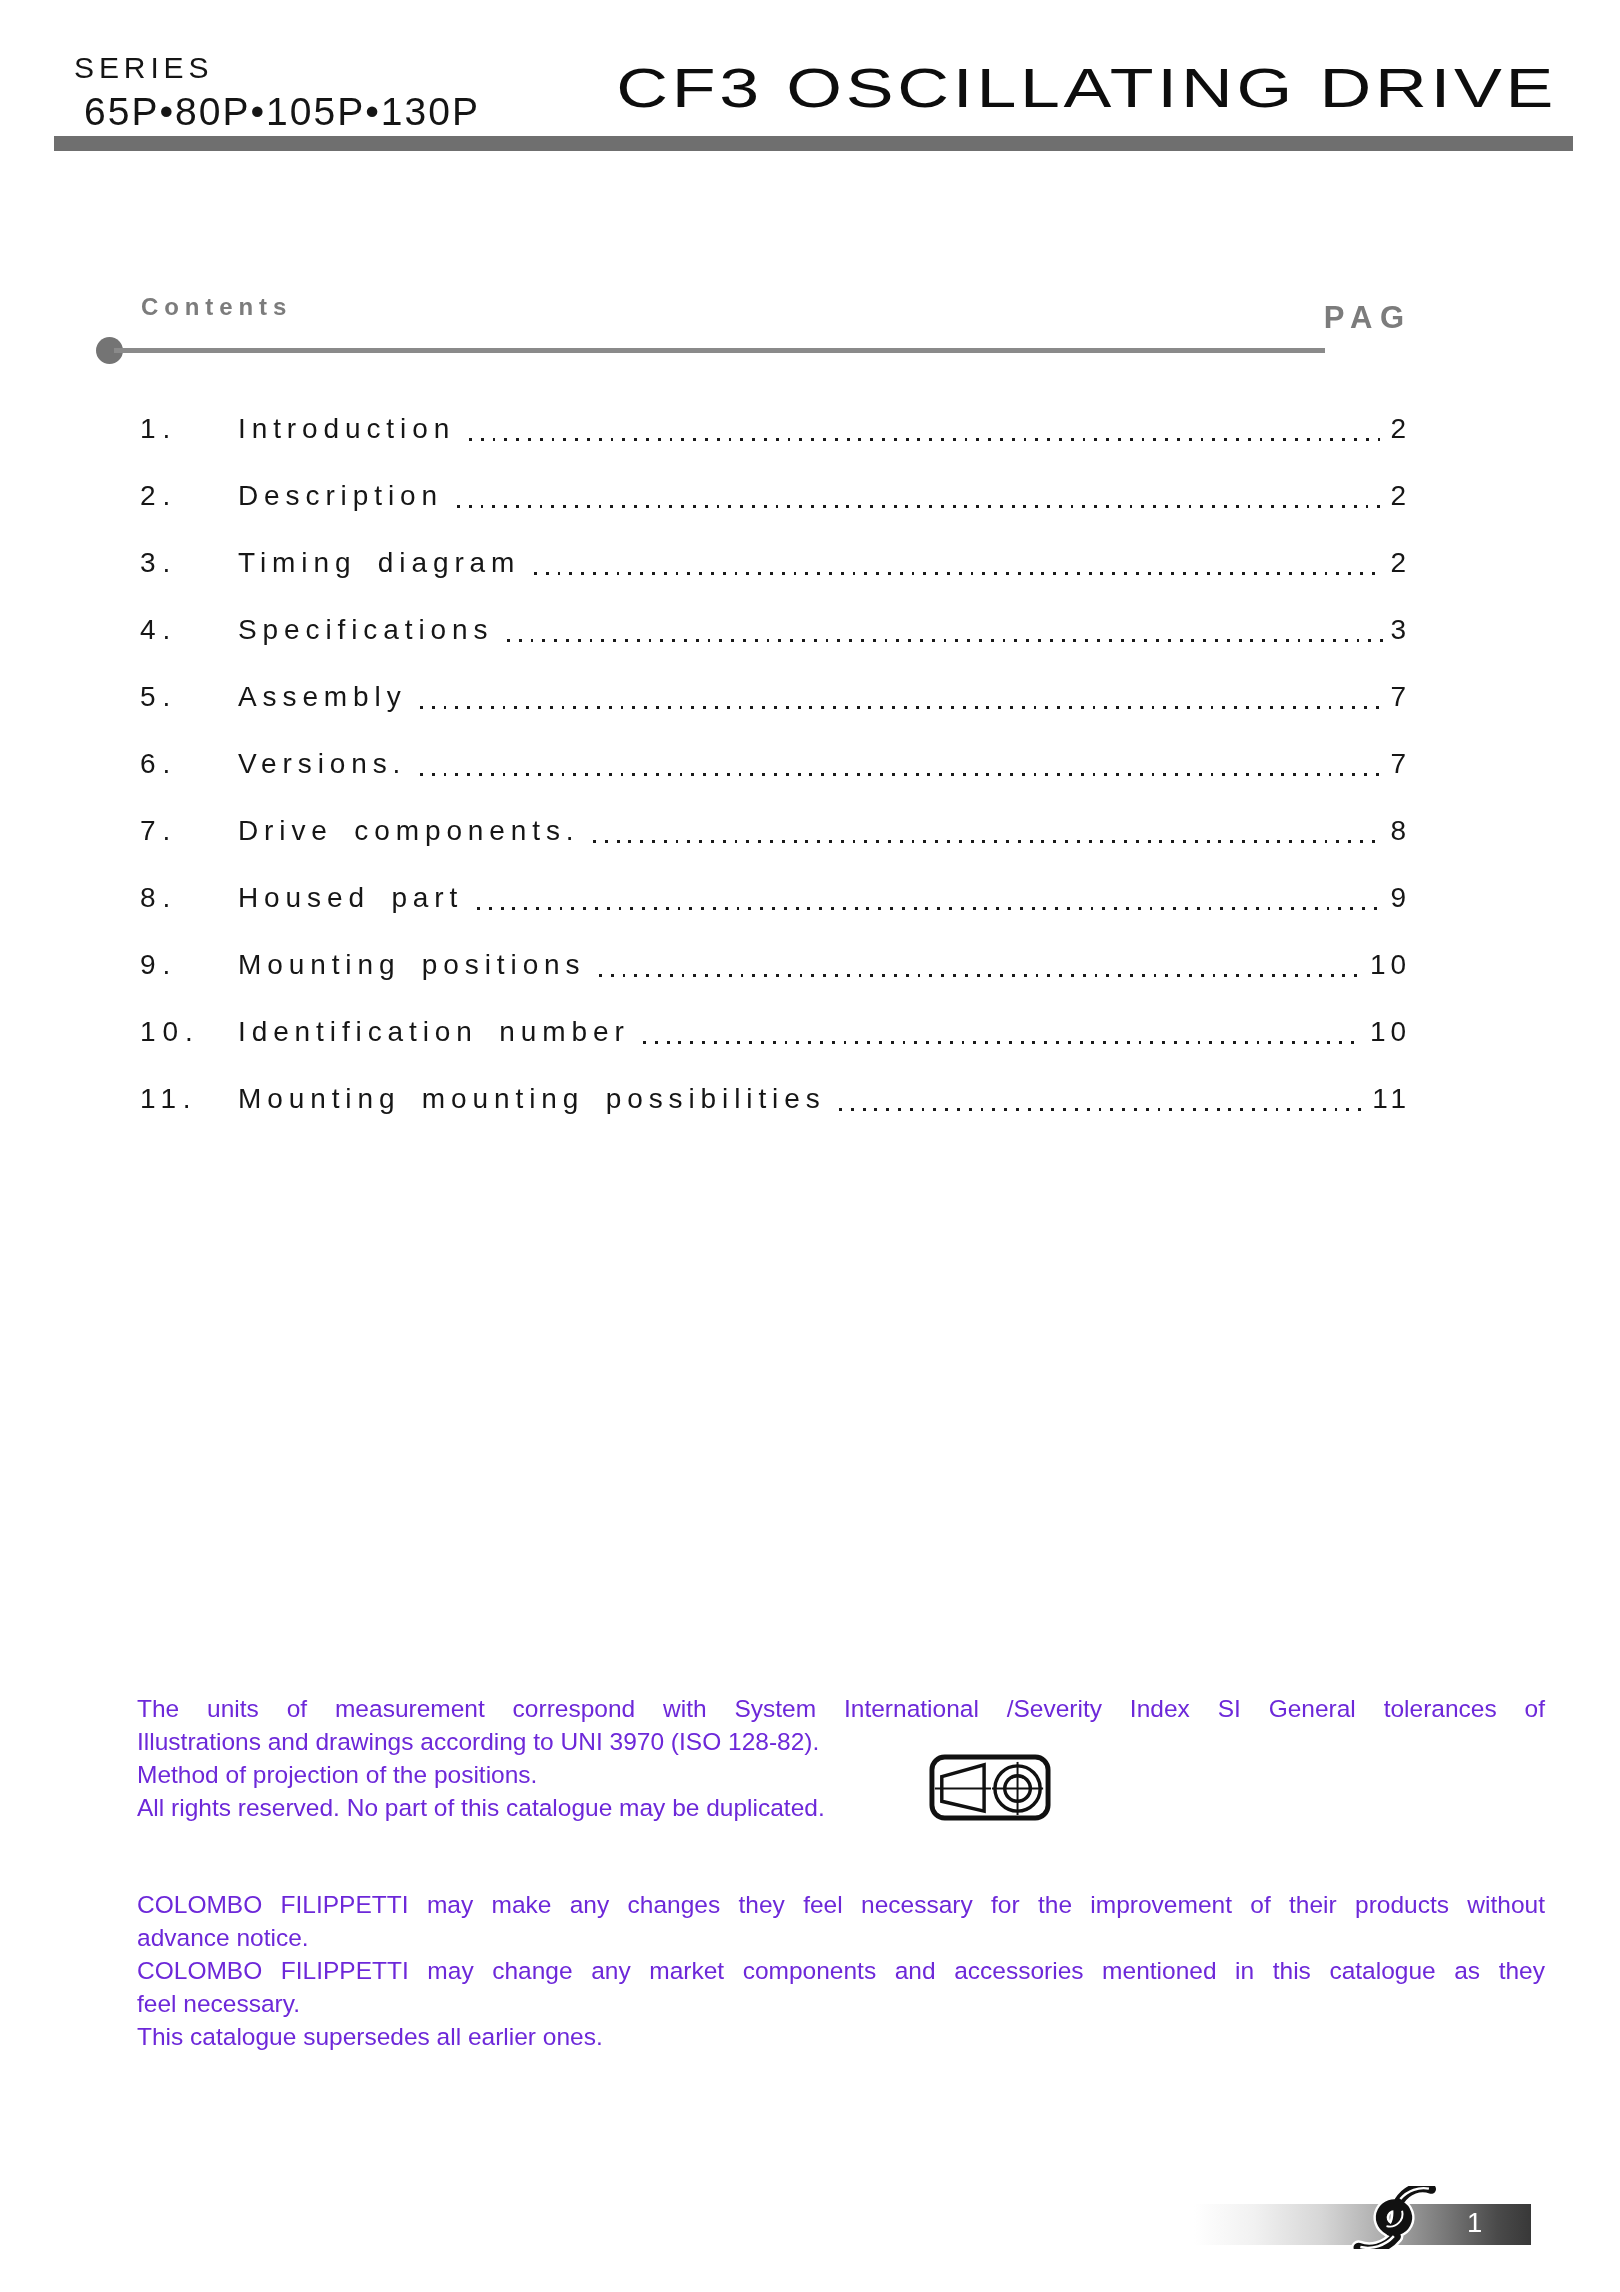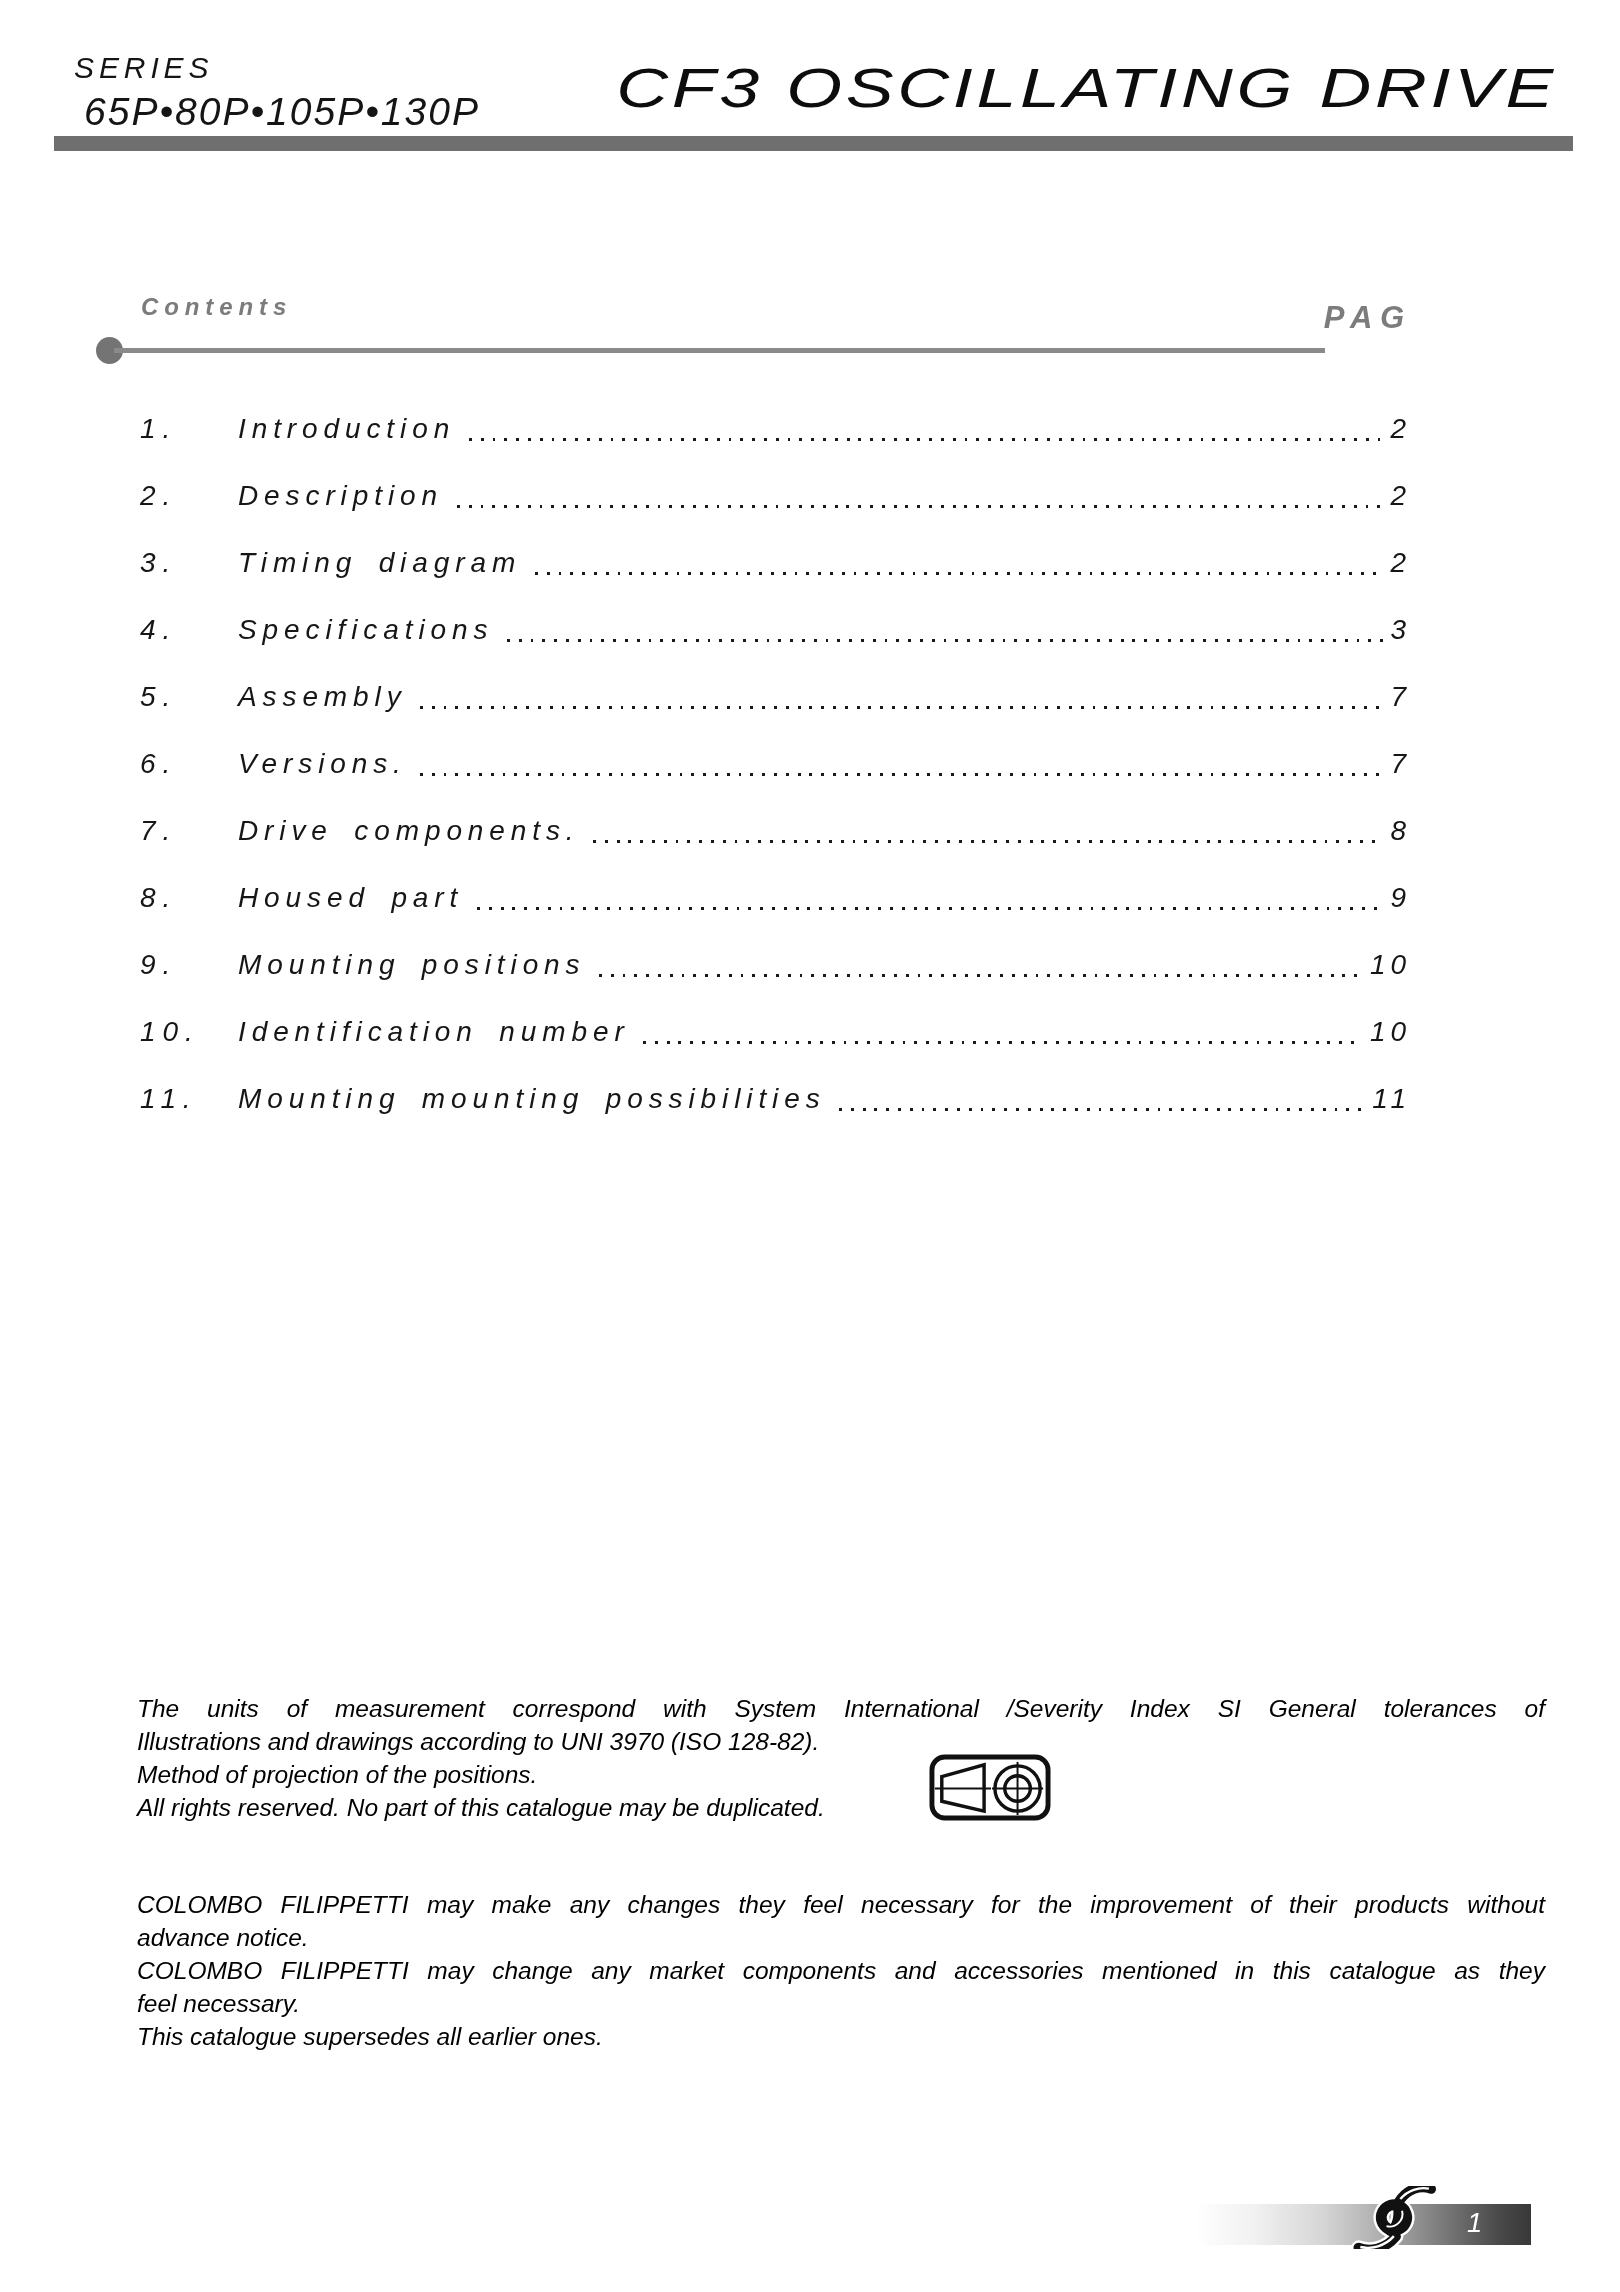--- a/index.html
+++ b/index.html
@@ -1,17 +1,17 @@
 <!DOCTYPE html>
 <html><head>
 <meta charset="utf-8">
 <style>
   html,body{margin:0;padding:0;background:#ffffff;}
   .page{position:relative;width:1620px;height:2293px;background:#ffffff;
-        font-family:"Liberation Sans",sans-serif;color:#111;overflow:hidden;font-style:italic;}
+        font-family:"Liberation Sans",sans-serif;color:#111;overflow:hidden;}
 
   
   .series-label{position:absolute;left:74px;top:51px;font-size:30px;
                 letter-spacing:4.9px;color:#151515;white-space:nowrap;}
   .series-models{position:absolute;left:84px;top:90px;font-size:39px;
                  letter-spacing:2px;color:#151515;white-space:nowrap;}
   .doc-title{position:absolute;right:63px;top:55px;font-size:56px;
              letter-spacing:2.9px;color:#0d0d0d;white-space:nowrap;
              transform:scaleX(1.28);transform-origin:100% 50%;}
   .header-bar{position:absolute;left:54px;top:136px;width:1519px;height:14.7px;
@@ -31,21 +31,21 @@
   .toc{position:absolute;left:140px;top:395px;width:1271px;}
   .toc-row{display:flex;align-items:center;height:67px;font-size:28px;color:#161616;}
   .toc-num{flex:none;width:98px;letter-spacing:6.9px;}
   .toc-title{flex:none;letter-spacing:5.9px;word-spacing:7.8px;white-space:nowrap;}
   .toc-leader{flex:1;height:2.9px;margin:0 7.8px 0 13.7px;position:relative;top:10.8px;
               background-image:repeating-linear-gradient(to right,#1a1a1a 0 2.9px,transparent 2.9px 11.8px);}
   .toc-page{flex:none;letter-spacing:4.9px;text-align:right;}
 
   
   .notes{position:absolute;left:137px;width:1408px;font-size:24.5px;
-         line-height:33px;color:#000000;}
+         line-height:33px;color:#6d28d9;}
   #notes1{top:1692px;}
   #notes2{top:1888px;}
   .justify{text-align:justify;text-align-last:justify;}
 
   .projection-icon{position:absolute;left:929px;top:1754px;}
 
   
   .footer-bar{position:absolute;left:1194px;top:2204px;width:337px;height:41px;
               background:linear-gradient(to right,#ffffff 0%,#f1f1f1 18%,#d6d6d6 38%,
                           #a8a8a8 58%,#7a7a7a 74%,#4a4a4a 90%,#383838 100%);}

